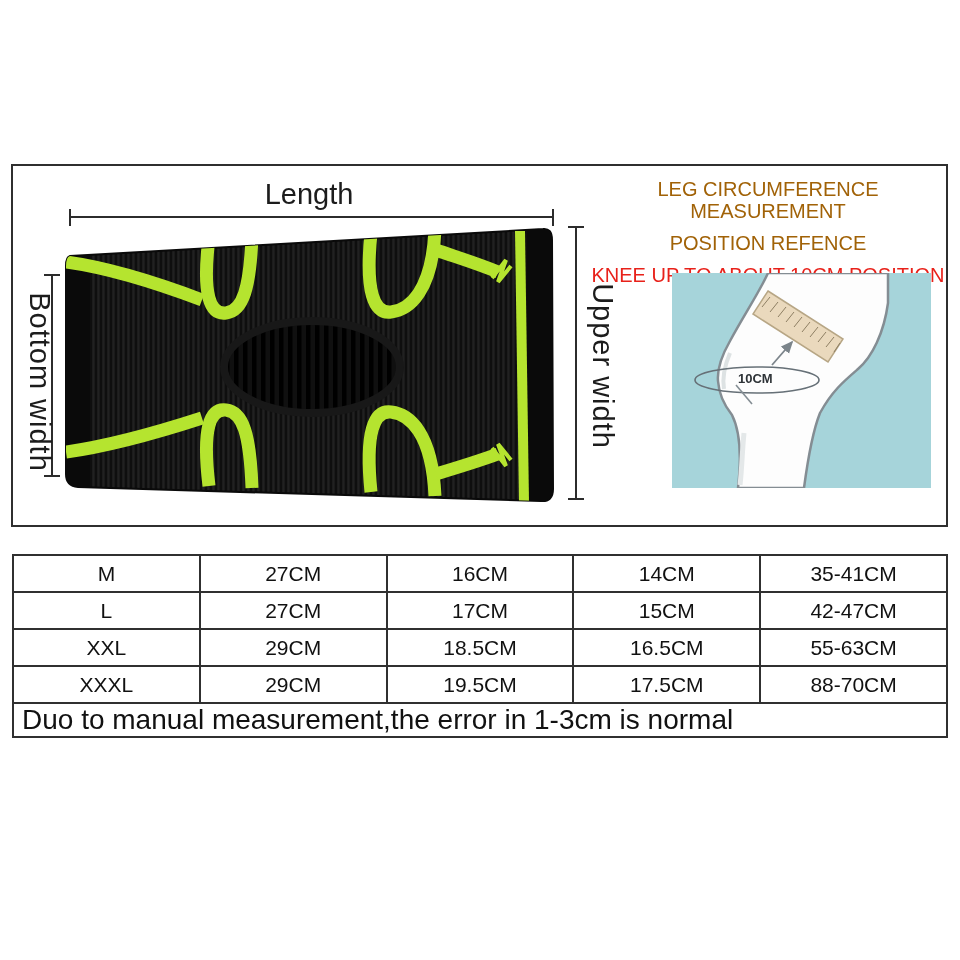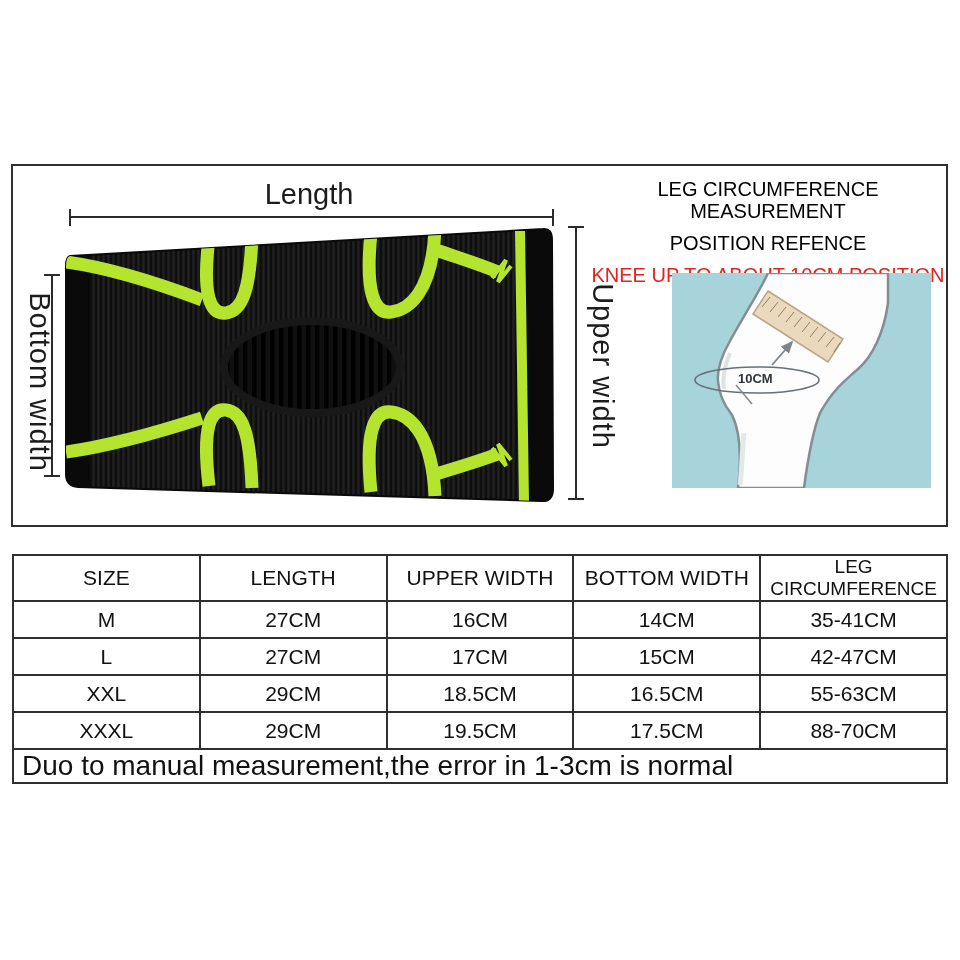--- a/index.html
+++ b/index.html
@@ -10,21 +10,21 @@
   
   #top-frame{left:11px;top:164px;width:937px;height:363px;border:2px solid #2f2f2f;box-sizing:border-box;}
 
   #length-label{left:65px;top:179px;width:488px;text-align:center;font-size:29px;line-height:30px;}
 
   .vlabel{font-size:29px;letter-spacing:1px;transform:rotate(90deg);transform-origin:0 0;text-align:center;white-space:nowrap;}
   #bottom-width-label{left:57px;top:268px;width:228px;line-height:34px;}
   #upper-width-label{left:621px;top:258px;width:216px;line-height:36px;}
 
   #measure-panel{left:590px;top:178px;width:356px;text-align:center;}
-  #measure-panel .line{font-size:20px;line-height:22px;margin:0 0 10px 0;color:#000000;}
+  #measure-panel .line{font-size:20px;line-height:22px;margin:0 0 10px 0;color:#a16207;}
   #measure-panel .warn{font-size:20px;line-height:22px;color:#e8211a;}
 
   #leg-illustration{left:672px;top:273px;width:259px;height:215px;background:#a6d4da;}
 
   
   #size-table{left:12px;top:554px;width:936px;border-collapse:collapse;table-layout:fixed;}
   #size-table th,#size-table td{border:2px solid #303030;font-weight:400;text-align:center;
       font-size:21px;padding:0;color:#111;}
   #size-table th{height:35px;}
   #size-table td{height:35px;}
@@ -144,27 +144,20 @@
         <marker id="ah2" markerWidth="8" markerHeight="8" refX="6" refY="3" orient="auto">
           <path d="M0,0 L7,3 L0,6 Z" fill="#7c858b"></path>
         </marker>
       </defs>
       <text x="66" y="110" font-family="Liberation Sans, sans-serif" font-size="13" font-weight="bold" fill="#2e3337">10CM</text>
     </svg>
   </div>
 
   <table class="abs" id="size-table">
     <tbody>
-        <tr>
-      <th>SIZE</th>
-      <th>LENGTH</th>
-      <th>UPPER WIDTH</th>
-      <th>BOTTOM WIDTH</th>
-      <th class="small">LEG CIRCUMFERENCE</th>
-    </tr>
     <tr>
       <td>M</td>
       <td>27CM</td>
       <td>16CM</td>
       <td>14CM</td>
       <td>35-41CM</td>
     </tr>
     <tr>
       <td>L</td>
       <td>27CM</td>

